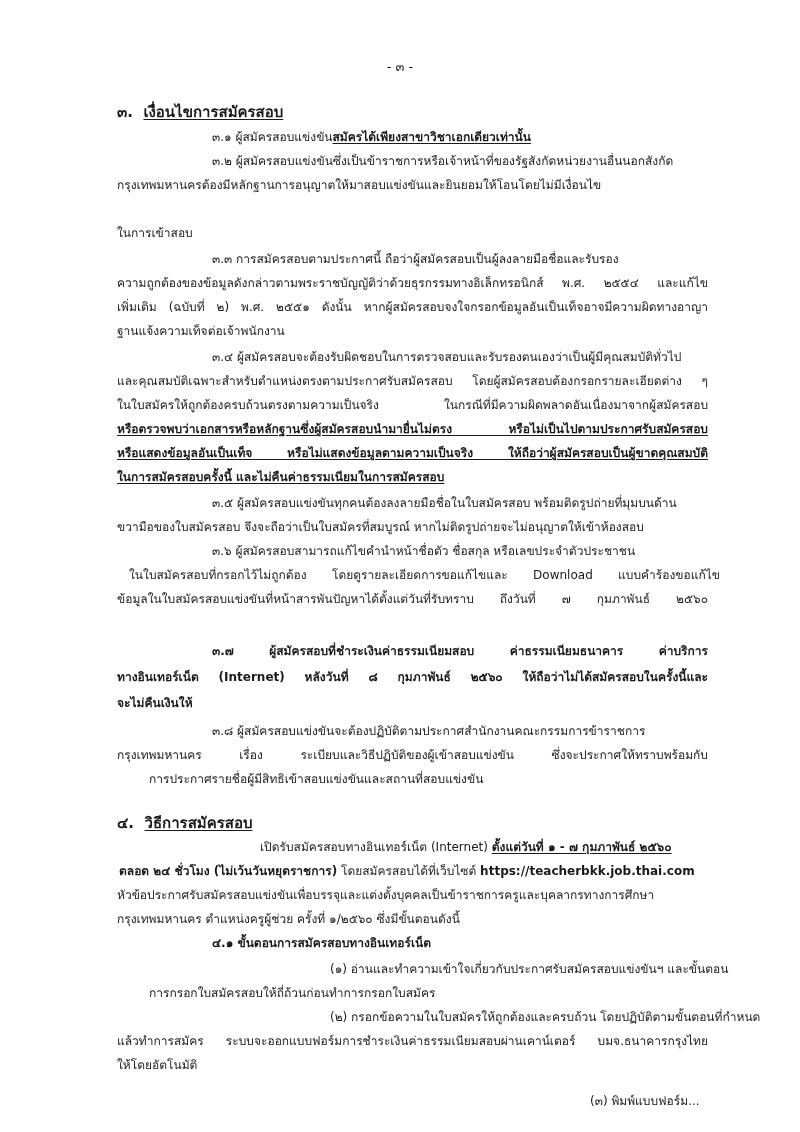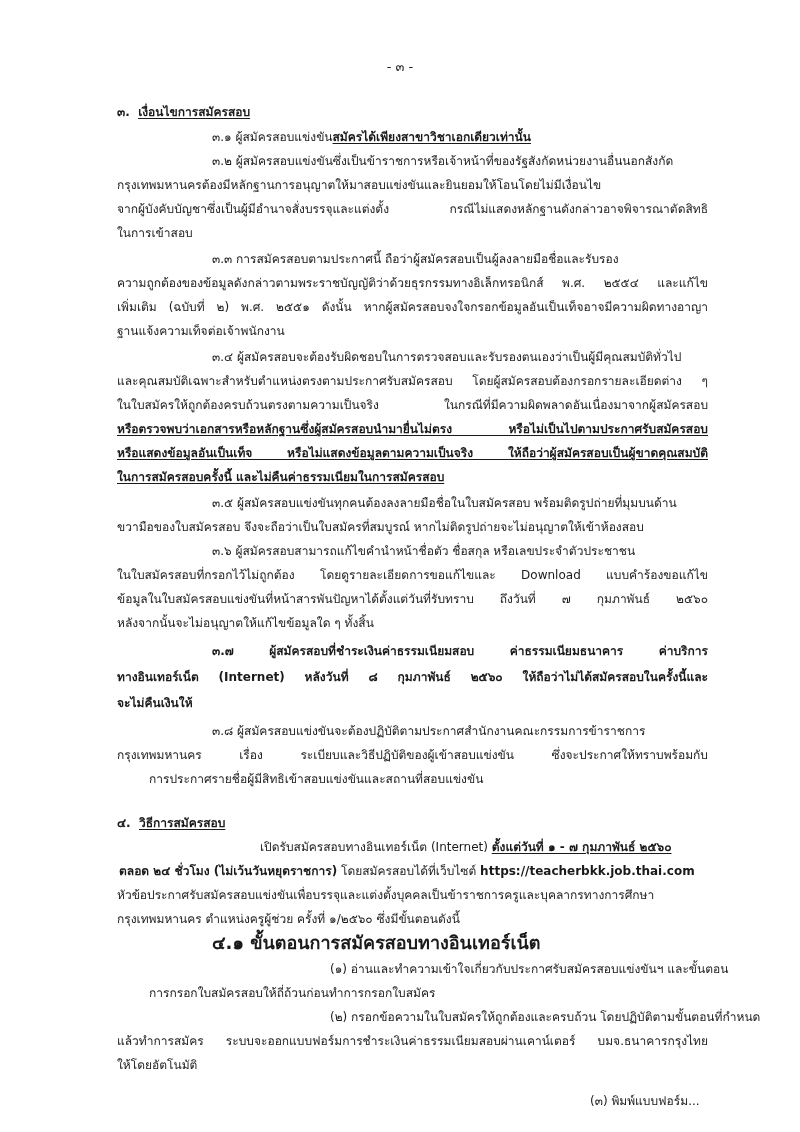--- a/index.html
+++ b/index.html
@@ -4,62 +4,60 @@
 <style>
   html, body { margin: 0; padding: 0; background: #ffffff; }
   body { width: 800px; height: 1132px; position: relative; overflow: hidden;
          font-family: "DejaVu Sans", "Liberation Sans", sans-serif; color: #1a1a1a; }
   .page { position: absolute; left: 0; top: 0; width: 800px; height: 1132px; }
   .line { position: absolute; white-space: nowrap; font-size: 12px; line-height: 22px; }
   .full { left: 117px; width: 591px; text-align: justify; text-align-last: justify; }
   .ind1 { left: 212px; }
   .b { font-weight: bold; }
   .u { text-decoration: underline; text-underline-offset: 2px; }
-  .h { font-size: 12px; font-weight: bold; }
+  .h { font-size: 15px; font-weight: bold; }
   .pagenum { left: 0; width: 800px; text-align: center; top: 56px; font-size: 13px; }
 </style>
 </head>
 <body>
 
 <div class="page">
 
   <div class="line pagenum">- ๓ -</div>
 
   <div class="line h" style="left:117px; top:101px;">
     <span>๓.</span>&nbsp;&nbsp;<span class="u">เงื่อนไขการสมัครสอบ</span>
   </div>
 
   <div class="line ind1" style="top:126px;">
     <span>๓.๑  ผู้สมัครสอบแข่งขัน</span><span class="b u">สมัครได้เพียงสาขาวิชาเอกเดียวเท่านั้น</span>
   </div>
 
   <div class="line ind1" style="top:150px;">๓.๒  ผู้สมัครสอบแข่งขันซึ่งเป็นข้าราชการหรือเจ้าหน้าที่ของรัฐสังกัดหน่วยงานอื่นนอกสังกัด</div>
   <div class="line full" style="top:174px;">กรุงเทพมหานครต้องมีหลักฐานการอนุญาตให้มาสอบแข่งขันและยินยอมให้โอนโดยไม่มีเงื่อนไข</div>
-  <div class="line full" style="top:198px;">จากผู้บังคับบัญชาซึ่งเป็นผู้มีอำนาจสั่งบรรจุและแต่งตั้ง กรณีไม่แสดงหลักฐานดังกล่าวอาจพิจารณาตัดสิทธิ</div>
   <div class="line" style="left:117px; top:222px;">ในการเข้าสอบ</div>
 
   <div class="line ind1" style="top:248px;">๓.๓  การสมัครสอบตามประกาศนี้ ถือว่าผู้สมัครสอบเป็นผู้ลงลายมือชื่อและรับรอง</div>
   <div class="line full" style="top:272px;">ความถูกต้องของข้อมูลดังกล่าวตามพระราชบัญญัติว่าด้วยธุรกรรมทางอิเล็กทรอนิกส์ พ.ศ. ๒๕๕๔ และแก้ไข</div>
   <div class="line full" style="top:296px;">เพิ่มเติม (ฉบับที่ ๒) พ.ศ. ๒๕๕๑ ดังนั้น หากผู้สมัครสอบจงใจกรอกข้อมูลอันเป็นเท็จอาจมีความผิดทางอาญา</div>
   <div class="line" style="left:117px; top:320px;">ฐานแจ้งความเท็จต่อเจ้าพนักงาน</div>
 
   <div class="line ind1" style="top:346px;">๓.๔  ผู้สมัครสอบจะต้องรับผิดชอบในการตรวจสอบและรับรองตนเองว่าเป็นผู้มีคุณสมบัติทั่วไป</div>
   <div class="line full" style="top:370px;">และคุณสมบัติเฉพาะสำหรับตำแหน่งตรงตามประกาศรับสมัครสอบ โดยผู้สมัครสอบต้องกรอกรายละเอียดต่าง ๆ</div>
   <div class="line full" style="top:394px;">ในใบสมัครให้ถูกต้องครบถ้วนตรงตามความเป็นจริง ในกรณีที่มีความผิดพลาดอันเนื่องมาจากผู้สมัครสอบ</div>
   <div class="line full b u" style="top:418px;">หรือตรวจพบว่าเอกสารหรือหลักฐานซึ่งผู้สมัครสอบนำมายื่นไม่ตรง  หรือไม่เป็นไปตามประกาศรับสมัครสอบ</div>
   <div class="line full b u" style="top:442px;">หรือแสดงข้อมูลอันเป็นเท็จ หรือไม่แสดงข้อมูลตามความเป็นจริง  ให้ถือว่าผู้สมัครสอบเป็นผู้ขาดคุณสมบัติ</div>
   <div class="line b u" style="left:117px; top:466px;">ในการสมัครสอบครั้งนี้ และไม่คืนค่าธรรมเนียมในการสมัครสอบ</div>
 
   <div class="line ind1" style="top:492px;">๓.๕  ผู้สมัครสอบแข่งขันทุกคนต้องลงลายมือชื่อในใบสมัครสอบ  พร้อมติดรูปถ่ายที่มุมบนด้าน</div>
   <div class="line" style="left:117px; top:516px;">ขวามือของใบสมัครสอบ จึงจะถือว่าเป็นใบสมัครที่สมบูรณ์ หากไม่ติดรูปถ่ายจะไม่อนุญาตให้เข้าห้องสอบ</div>
 
   <div class="line ind1" style="top:540px;">๓.๖ ผู้สมัครสอบสามารถแก้ไขคำนำหน้าชื่อตัว  ชื่อสกุล  หรือเลขประจำตัวประชาชน</div>
-  <div class="line full" style="top:564px;">ในใบสมัครสอบที่กรอกไว้ไม่ถูกต้อง  โดยดูรายละเอียดการขอแก้ไขและ Download  แบบคำร้องขอแก้ไข</div>
+  <div class="line full" style="top:564px;margin-left:12px;">ในใบสมัครสอบที่กรอกไว้ไม่ถูกต้อง  โดยดูรายละเอียดการขอแก้ไขและ Download  แบบคำร้องขอแก้ไข</div>
   <div class="line full" style="top:588px;">ข้อมูลในใบสมัครสอบแข่งขันที่หน้าสารพันปัญหาได้ตั้งแต่วันที่รับทราบ ถึงวันที่ ๗ กุมภาพันธ์ ๒๕๖๐</div>
-  <div class="line" style="left:117px; top:612px;">หลังจากนั้นจะไม่อนุญาตให้แก้ไขข้อมูลใด ๆ  ทั้งสิ้น</div>
 
   <div class="line ind1 b" style="top:640px; width:496px; text-align:justify; text-align-last:justify;">๓.๗ ผู้สมัครสอบที่ชำระเงินค่าธรรมเนียมสอบ  ค่าธรรมเนียมธนาคาร  ค่าบริการ</div>
   <div class="line full b" style="top:666px;">ทางอินเทอร์เน็ต (Internet)  หลังวันที่  ๘ กุมภาพันธ์ ๒๕๖๐ ให้ถือว่าไม่ได้สมัครสอบในครั้งนี้และ</div>
   <div class="line b" style="left:117px; top:692px;">จะไม่คืนเงินให้</div>
 
   <div class="line ind1" style="top:720px;">๓.๘ ผู้สมัครสอบแข่งขันจะต้องปฏิบัติตามประกาศสำนักงานคณะกรรมการข้าราชการ</div>
   <div class="line full" style="top:744px;">กรุงเทพมหานคร เรื่อง ระเบียบและวิธีปฏิบัติของผู้เข้าสอบแข่งขัน ซึ่งจะประกาศให้ทราบพร้อมกับ</div>
   <div class="line" style="left:117px; top:768px;margin-left:32px;">การประกาศรายชื่อผู้มีสิทธิเข้าสอบแข่งขันและสถานที่สอบแข่งขัน</div>
 
   <div class="line h" style="left:117px; top:812px;">
@@ -70,21 +68,21 @@
     <span>เปิดรับสมัครสอบทางอินเทอร์เน็ต  (Internet) </span><span class="b u">ตั้งแต่วันที่ ๑ - ๗ กุมภาพันธ์ ๒๕๖๐</span>
   </div>
 
   <div class="line" style="left:119px; top:860px;">
     <span class="b">ตลอด ๒๔ ชั่วโมง (ไม่เว้นวันหยุดราชการ)</span><span> โดยสมัครสอบได้ที่เว็บไซต์ </span><span class="b">https://teacherbkk.job.thai.com</span>
   </div>
 
   <div class="line full" style="top:884px;">หัวข้อประกาศรับสมัครสอบแข่งขันเพื่อบรรจุและแต่งตั้งบุคคลเป็นข้าราชการครูและบุคลากรทางการศึกษา</div>
   <div class="line" style="left:117px; top:908px;">กรุงเทพมหานคร  ตำแหน่งครูผู้ช่วย  ครั้งที่  ๑/๒๕๖๐  ซึ่งมีขั้นตอนดังนี้</div>
 
-  <div class="line b" style="left:212px; top:932px; font-size:18px;">๔.๑  ขั้นตอนการสมัครสอบทางอินเทอร์เน็ต</div>
+  <div class="line b" style="left:212px; top:932px; font-size:12px;">๔.๑  ขั้นตอนการสมัครสอบทางอินเทอร์เน็ต</div>
 
   <div class="line" style="left:330px; top:958px;">(๑)  อ่านและทำความเข้าใจเกี่ยวกับประกาศรับสมัครสอบแข่งขันฯ และขั้นตอน</div>
   <div class="line" style="left:117px; top:982px;margin-left:32px;">การกรอกใบสมัครสอบให้ถี่ถ้วนก่อนทำการกรอกใบสมัคร</div>
   <div class="line" style="left:330px; top:1006px;">(๒)  กรอกข้อความในใบสมัครให้ถูกต้องและครบถ้วน  โดยปฏิบัติตามขั้นตอนที่กำหนด</div>
   <div class="line full" style="top:1030px;">แล้วทำการสมัคร  ระบบจะออกแบบฟอร์มการชำระเงินค่าธรรมเนียมสอบผ่านเคาน์เตอร์  บมจ.ธนาคารกรุงไทย</div>
   <div class="line" style="left:117px; top:1054px;">ให้โดยอัตโนมัติ</div>
 
   <div class="line" style="left:590px; top:1090px;">(๓)  พิมพ์แบบฟอร์ม...</div>
 
 </div>

